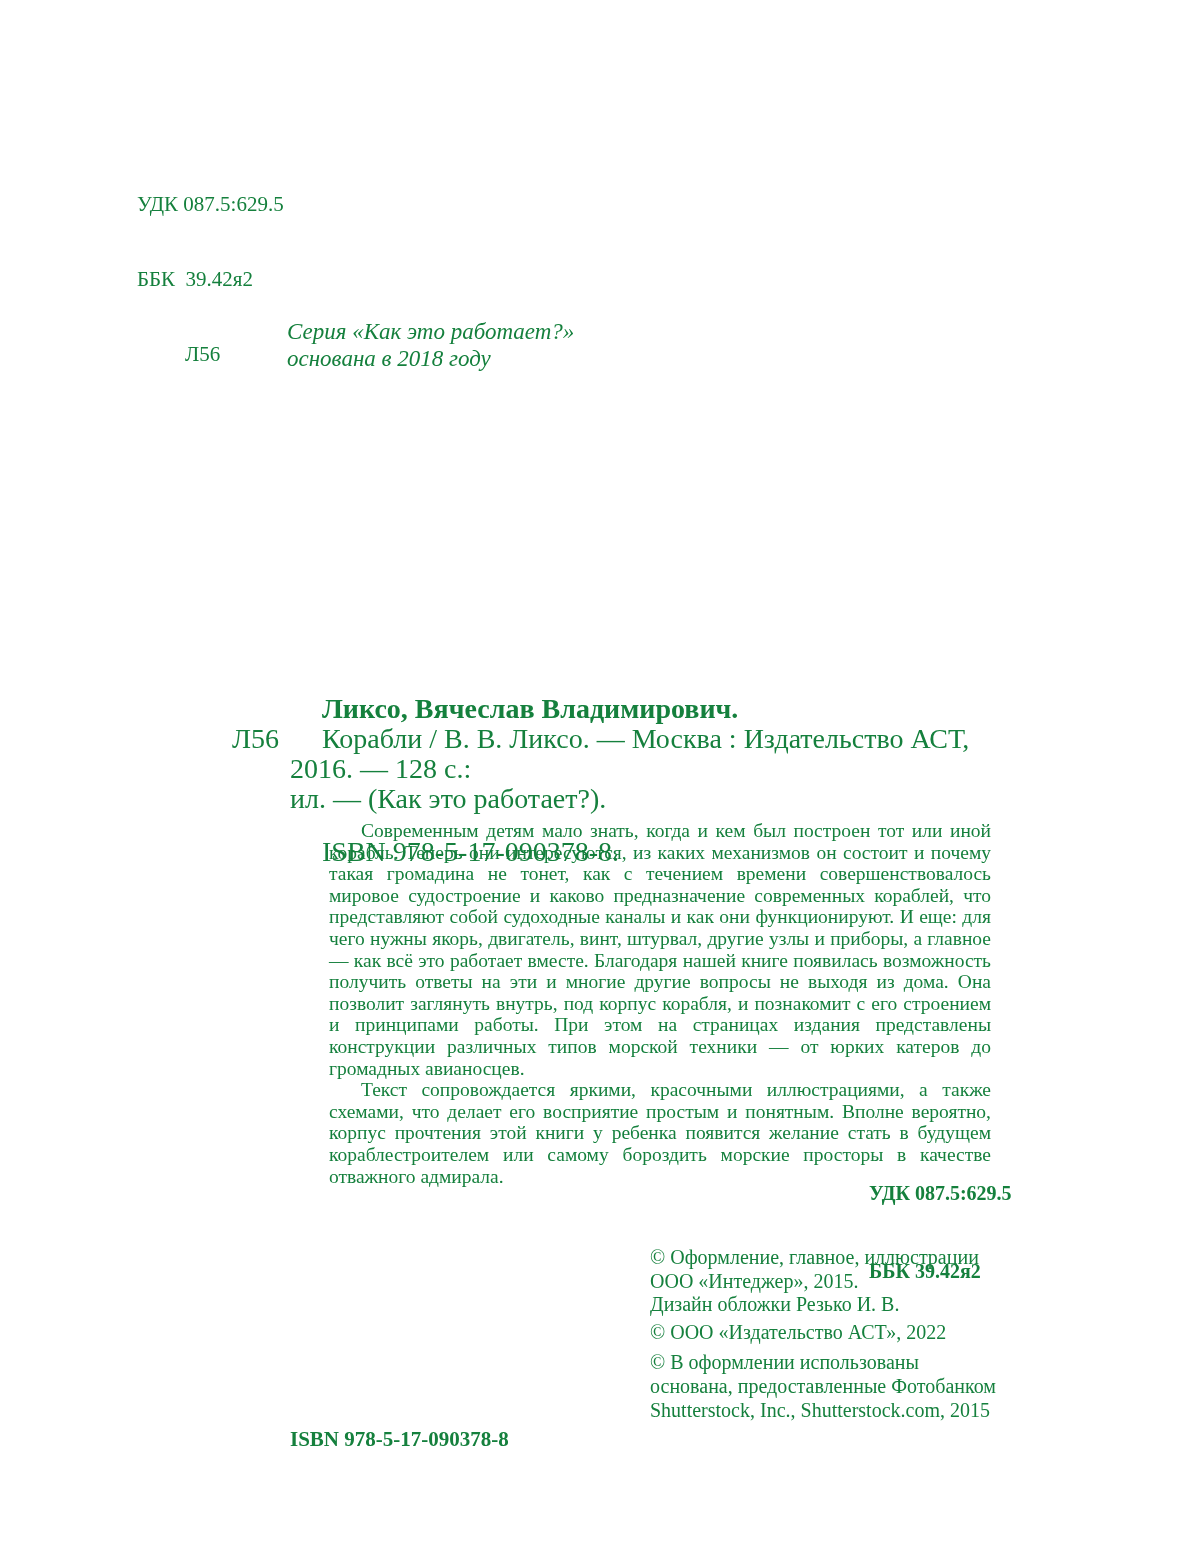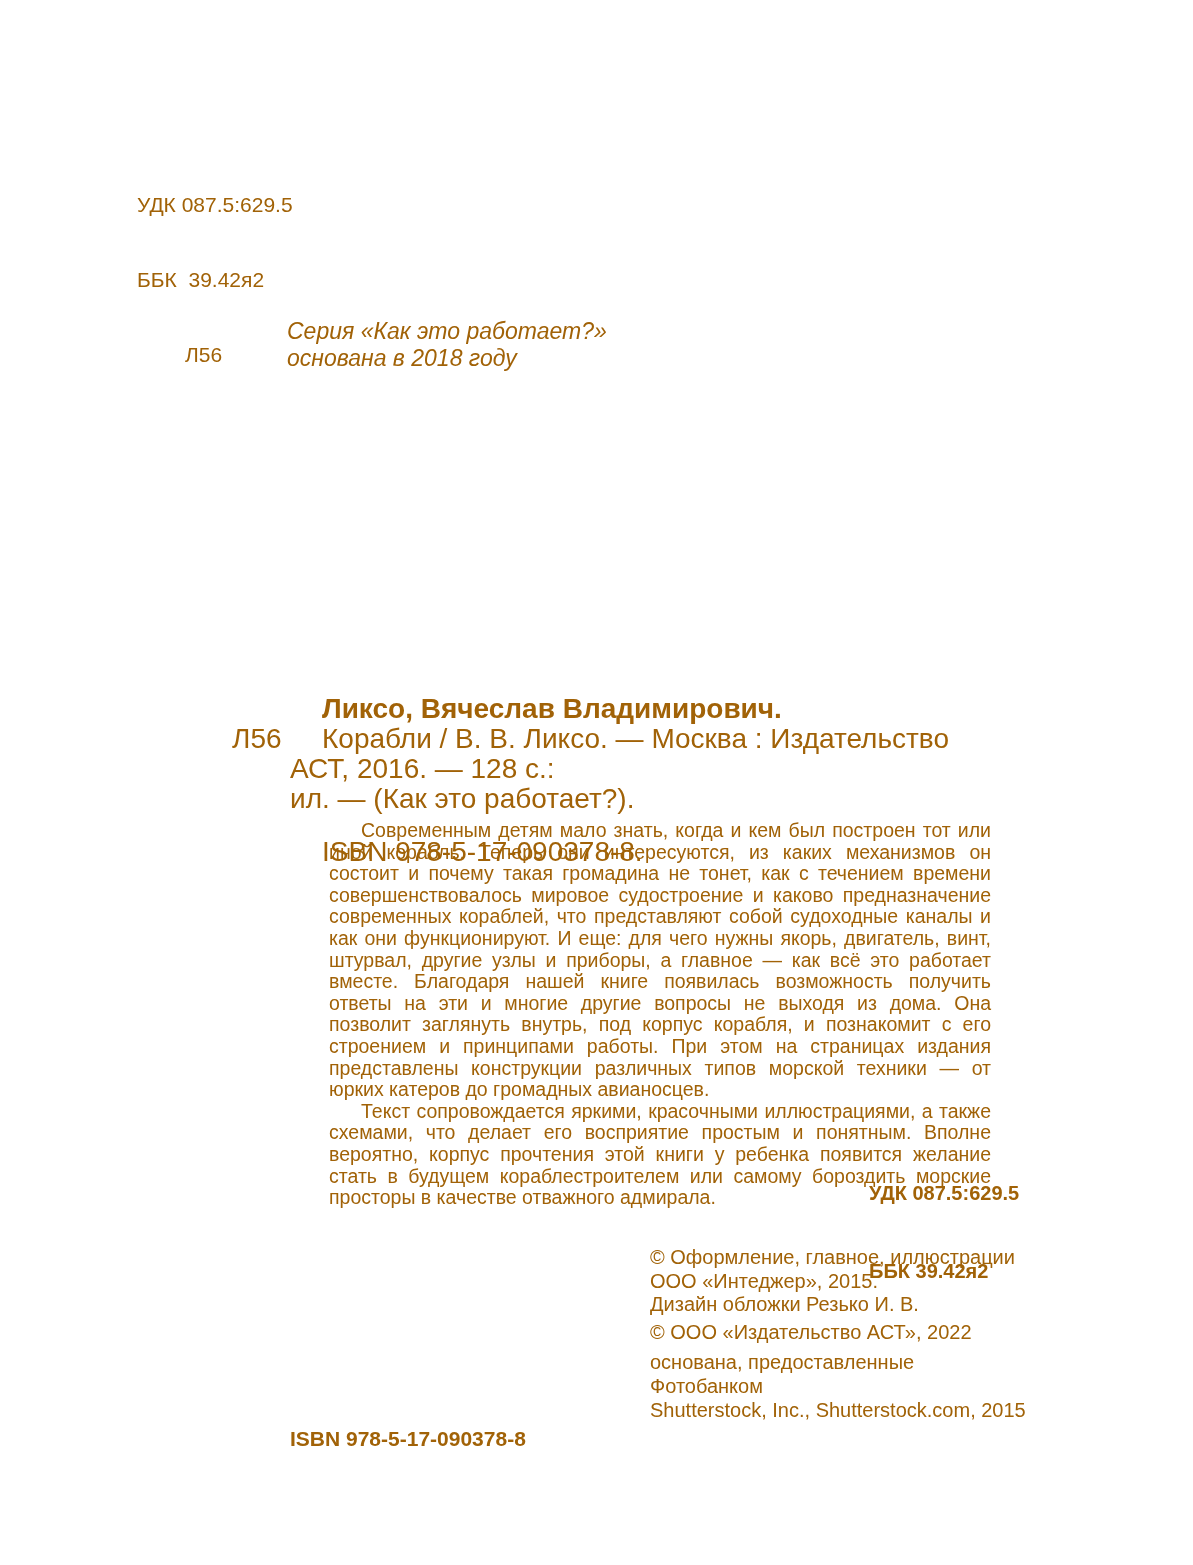--- a/index.html
+++ b/index.html
@@ -2,22 +2,22 @@
 <html><head>
 <meta charset="utf-8">
 <style>
   * { margin: 0; padding: 0; box-sizing: border-box; }
   html, body { background: #e8e8e8; }
   .page {
     position: relative;
     width: 1193px;
     height: 1565px;
     background: #ffffff;
-    color: #a16207;
-    font-family: Liberation Sans, sans-serif;
+    color: #15803d;
+    font-family: Liberation Serif, serif;
     overflow: hidden;
   }
 
   
   .top-codes {
     position: absolute;
     left: 137px;
     top: 142px;
     font-size: 21px;
     line-height: 25px;
@@ -139,20 +139,21 @@
   <div class="copyright">
     <div class="group-1">
       <div>© Оформление, главное, иллюстрации</div>
       <div>ООО «Интеджер», 2015.</div>
       <div>Дизайн обложки Резько И. В.</div>
     </div>
     <div class="group-2">
       <div>© ООО «Издательство АСТ»,  2022</div>
     </div>
     <div class="group-3">
+      <div>© В оформлении использованы</div>
       <div>основана, предоставленные Фотобанком</div>
       <div>Shutterstock, Inc., Shutterstock.com, 2015</div>
     </div>
   </div>
 
   <div class="isbn-bottom">ISBN  978-5-17-090378-8</div>
 
 </div>
 
 </body></html>

